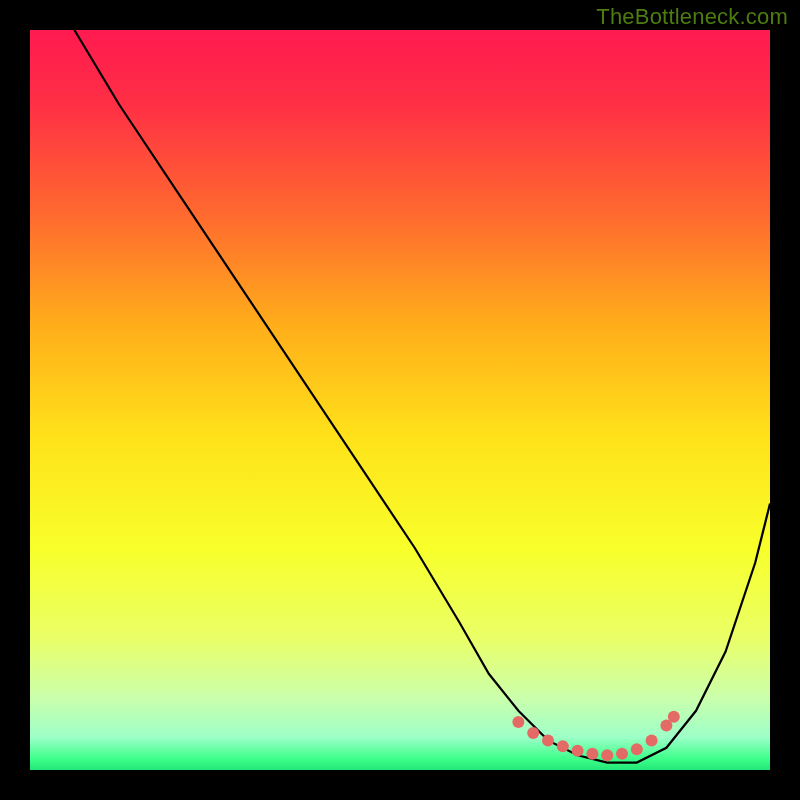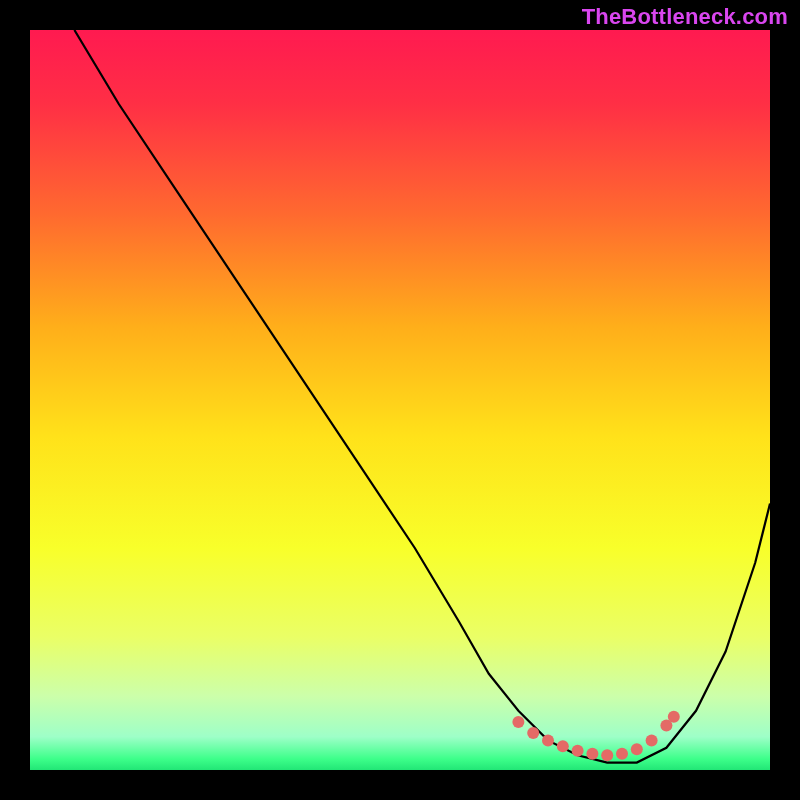--- a/index.html
+++ b/index.html
@@ -14,23 +14,23 @@
   .frame {
     position: relative;
     width: 800px;
     height: 800px;
     background: #000;
   }
   .watermark {
     position: absolute;
     top: 4px;
     right: 12px;
-    color: #d946ef;
+    color: #4d7c0f;
     font-size: 22px;
-    font-weight: 700;
+    font-weight: 400;
     letter-spacing: 0.2px;
     z-index: 10;
   }
   .plot-area {
     position: absolute;
     left: 30px;
     top: 30px;
     width: 740px;
     height: 740px;
     overflow: hidden;

